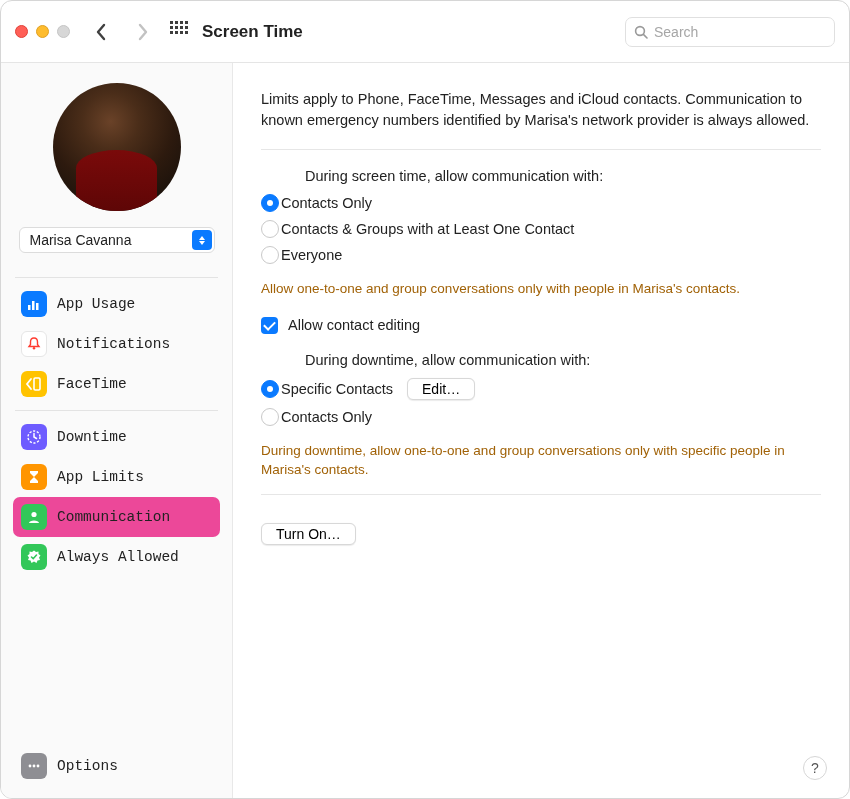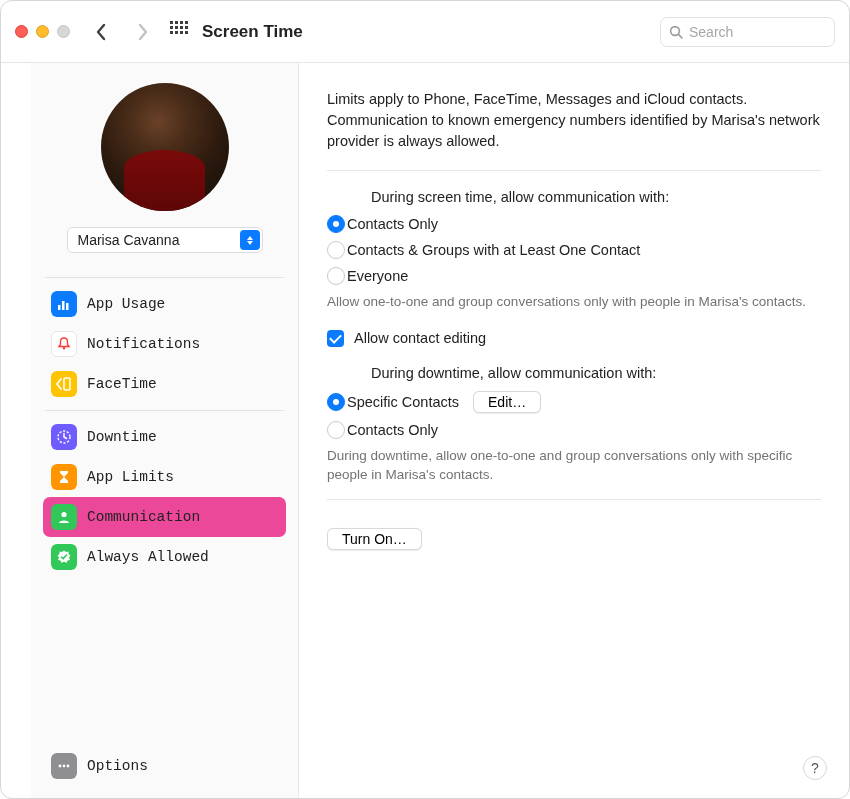--- a/index.html
+++ b/index.html
@@ -34,40 +34,39 @@
   .tl-close { background: #ff5f57; border: 0.5px solid #e14239; }
   .tl-min { background: #febc2e; border: 0.5px solid #e0a023; }
   .tl-max { background: #d7d7d7; border: 0.5px solid #c5c5c5; }
   .nav-arrows { display: flex; gap: 24px; margin-left: 22px; align-items: center; }
   .nav-arrow { width: 18px; height: 18px; display:flex; align-items:center; justify-content:center; color:#404040; cursor:pointer; }
   .nav-arrow.disabled { color: #c2c2c2; }
   .grid-icon { margin-left: 18px; cursor:pointer; color:#3d3d3d; }
   .window-title { font-size: 17px; font-weight: 600; margin-left: 14px; flex-shrink:0; }
   .title-spacer { flex: 1; }
   .search-wrap {
-    width: 175px;
+    width: 210px;
     height: 30px;
     border: 1px solid #e0e0e0;
     border-radius: 7px;
     display: flex;
     align-items: center;
     padding: 0 8px;
     gap: 6px;
     background: #fff;
   }
   .search-wrap span.placeholder { color: #a6a6a6; font-size: 14px; }
   .content { flex:1; display:flex; min-height:0; }
   .sidebar {
-    width: 268px;
+    width: 232px;
     border-right: 1px solid #e8e8e8;
     background: #fafafa;
     padding: 20px 12px 12px 12px;
     display:flex;
     flex-direction:column;
-    margin-left:30px;
   }
   .avatar-wrap { display:flex; justify-content:center; margin-bottom: 16px; }
   .avatar {
     width: 128px; height: 128px; border-radius: 50%;
     background: radial-gradient(circle at 45% 30%, #6a4228 0%, #4a2d19 25%, #2d1a0e 55%, #0d0b09 100%);
     position: relative;
     overflow: hidden;
   }
   .avatar::after {
     content:""; position:absolute; left:18%; right:18%; top:52%; bottom:0;
@@ -145,21 +144,21 @@
     background:#fff;
     position:relative; flex-shrink:0;
   }
   .radio.checked {
     border-color:#0a7aff;
     background:#0a7aff;
   }
   .radio.checked::after {
     content:""; position:absolute; inset:5px; background:#fff; border-radius:50%;
   }
-  .helper { color:#737373; font-size:13.5px; margin-top:8px; margin-bottom:10px; line-height:1.4; }
+  .helper { color:#a16207; font-size:13.5px; margin-top:16px; margin-bottom:10px; line-height:1.4; }
   .checkbox-row {
     display:flex; align-items:center; gap:10px;
     margin: 18px 0;
   }
   .checkbox {
     width:17px; height:17px; border-radius:4px;
     background:#0a7aff; position:relative; flex-shrink:0;
   }
   .checkbox::after {
     content:""; position:absolute; left:3px; top:4px;

